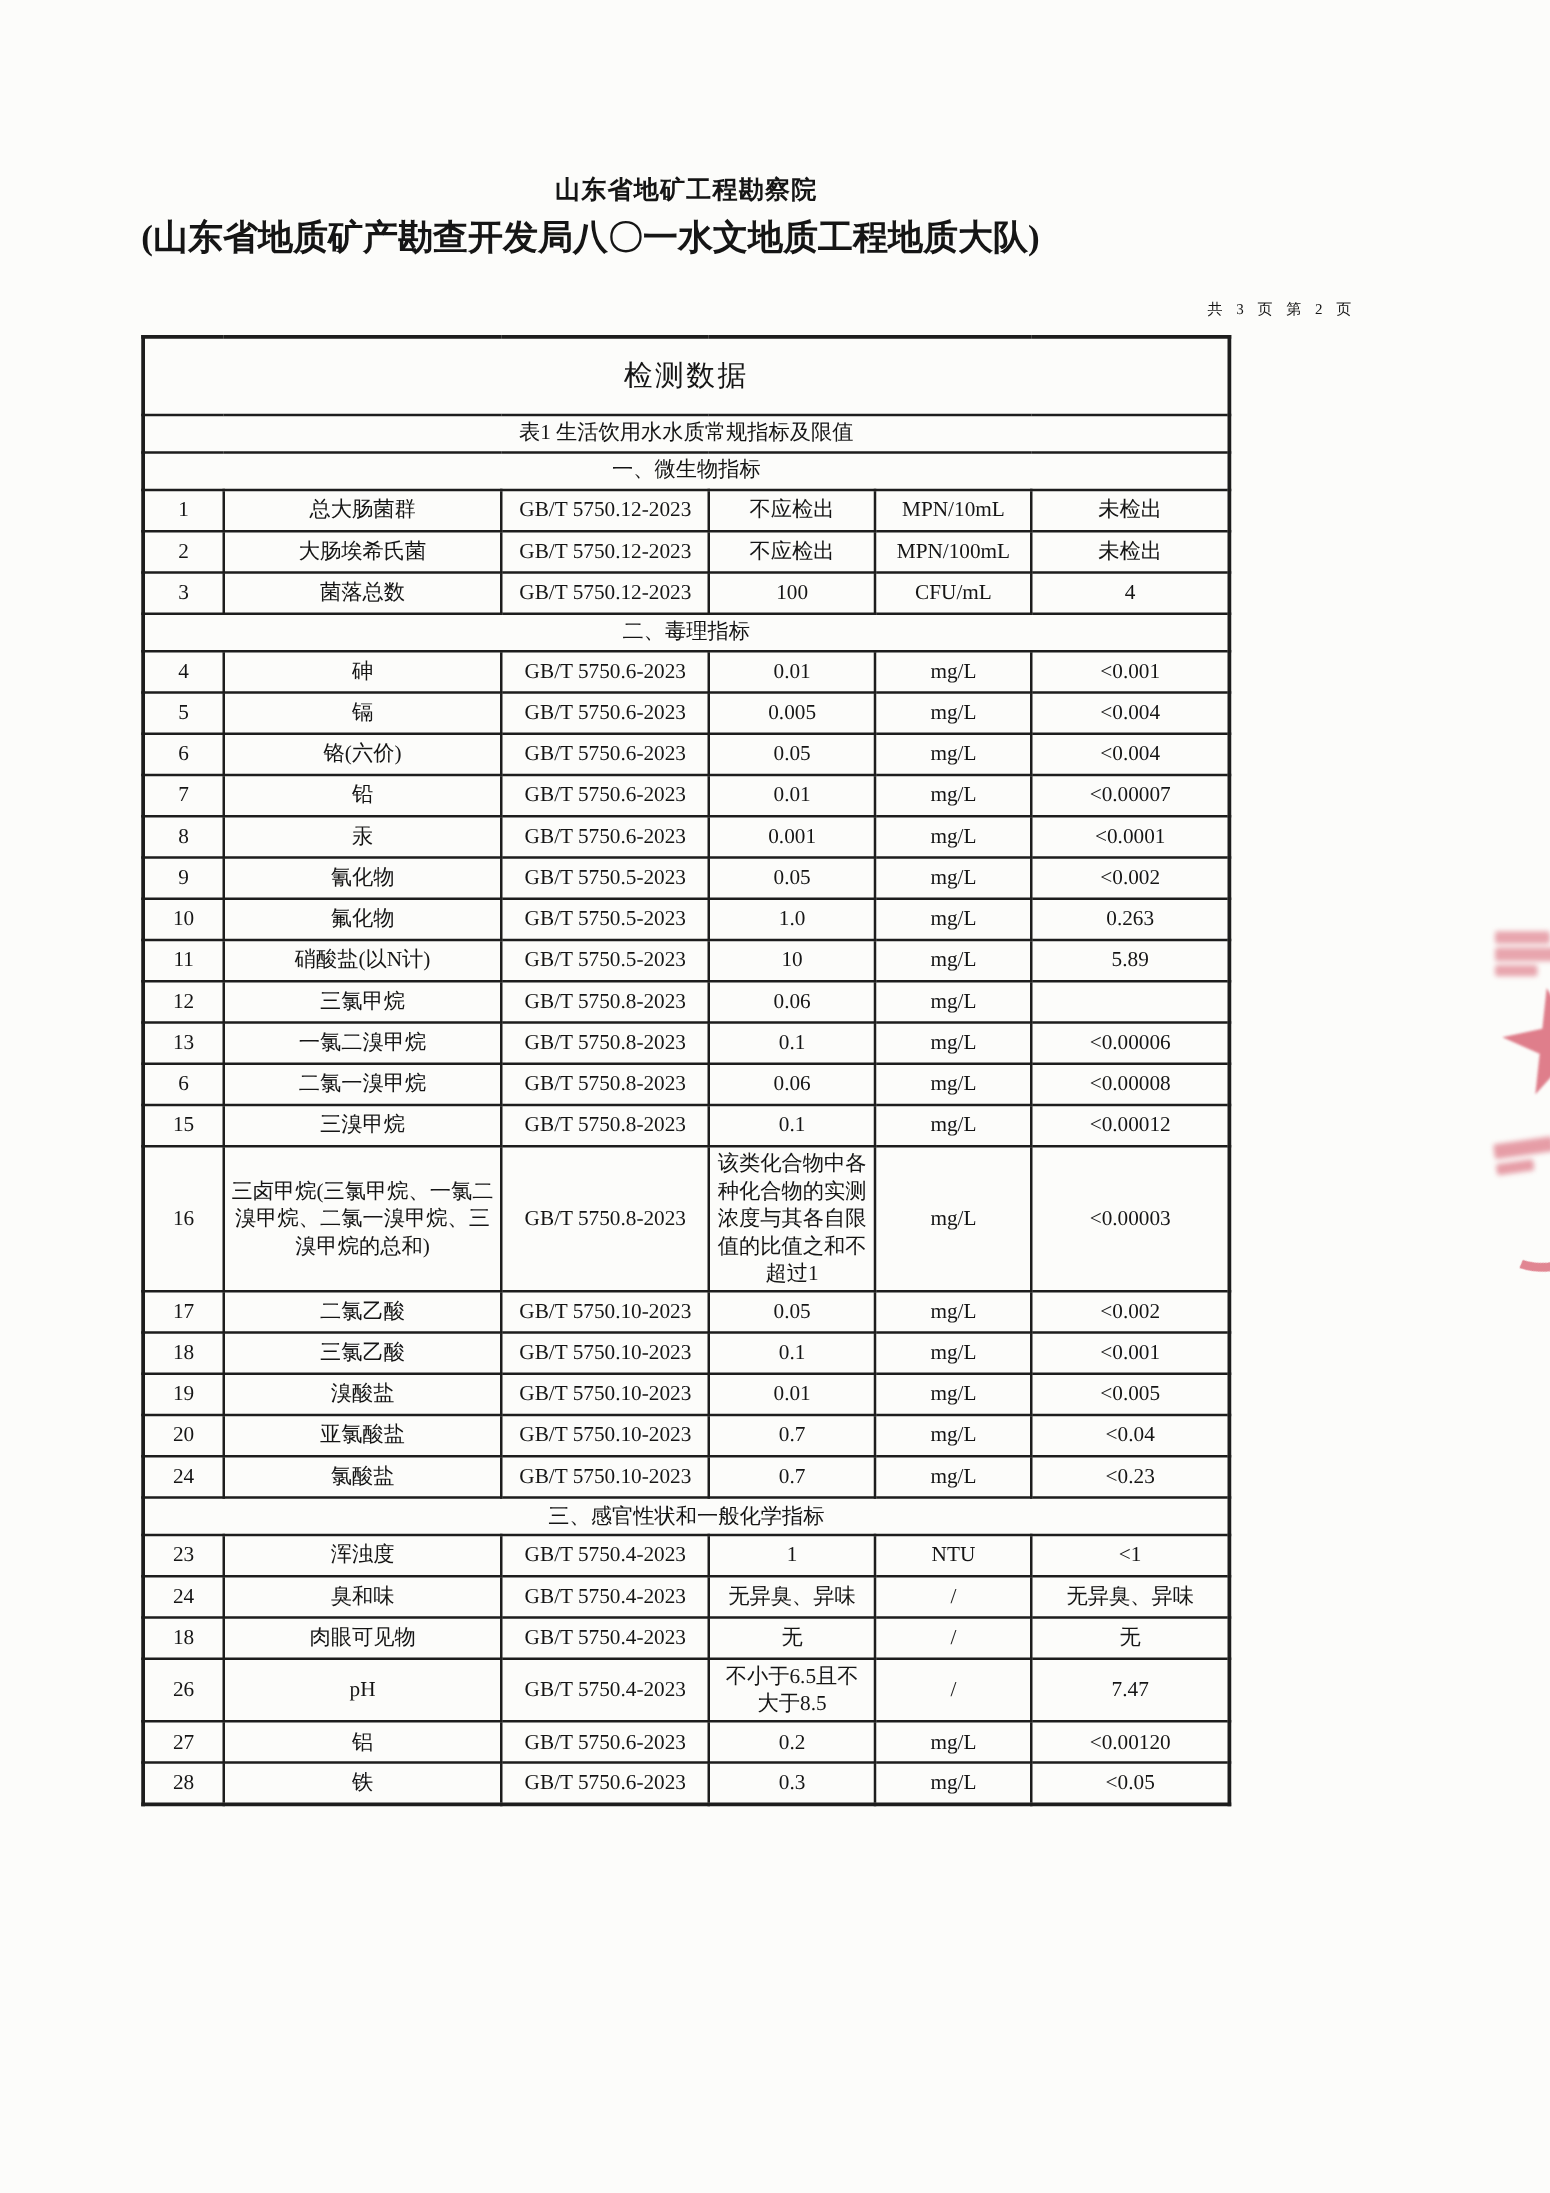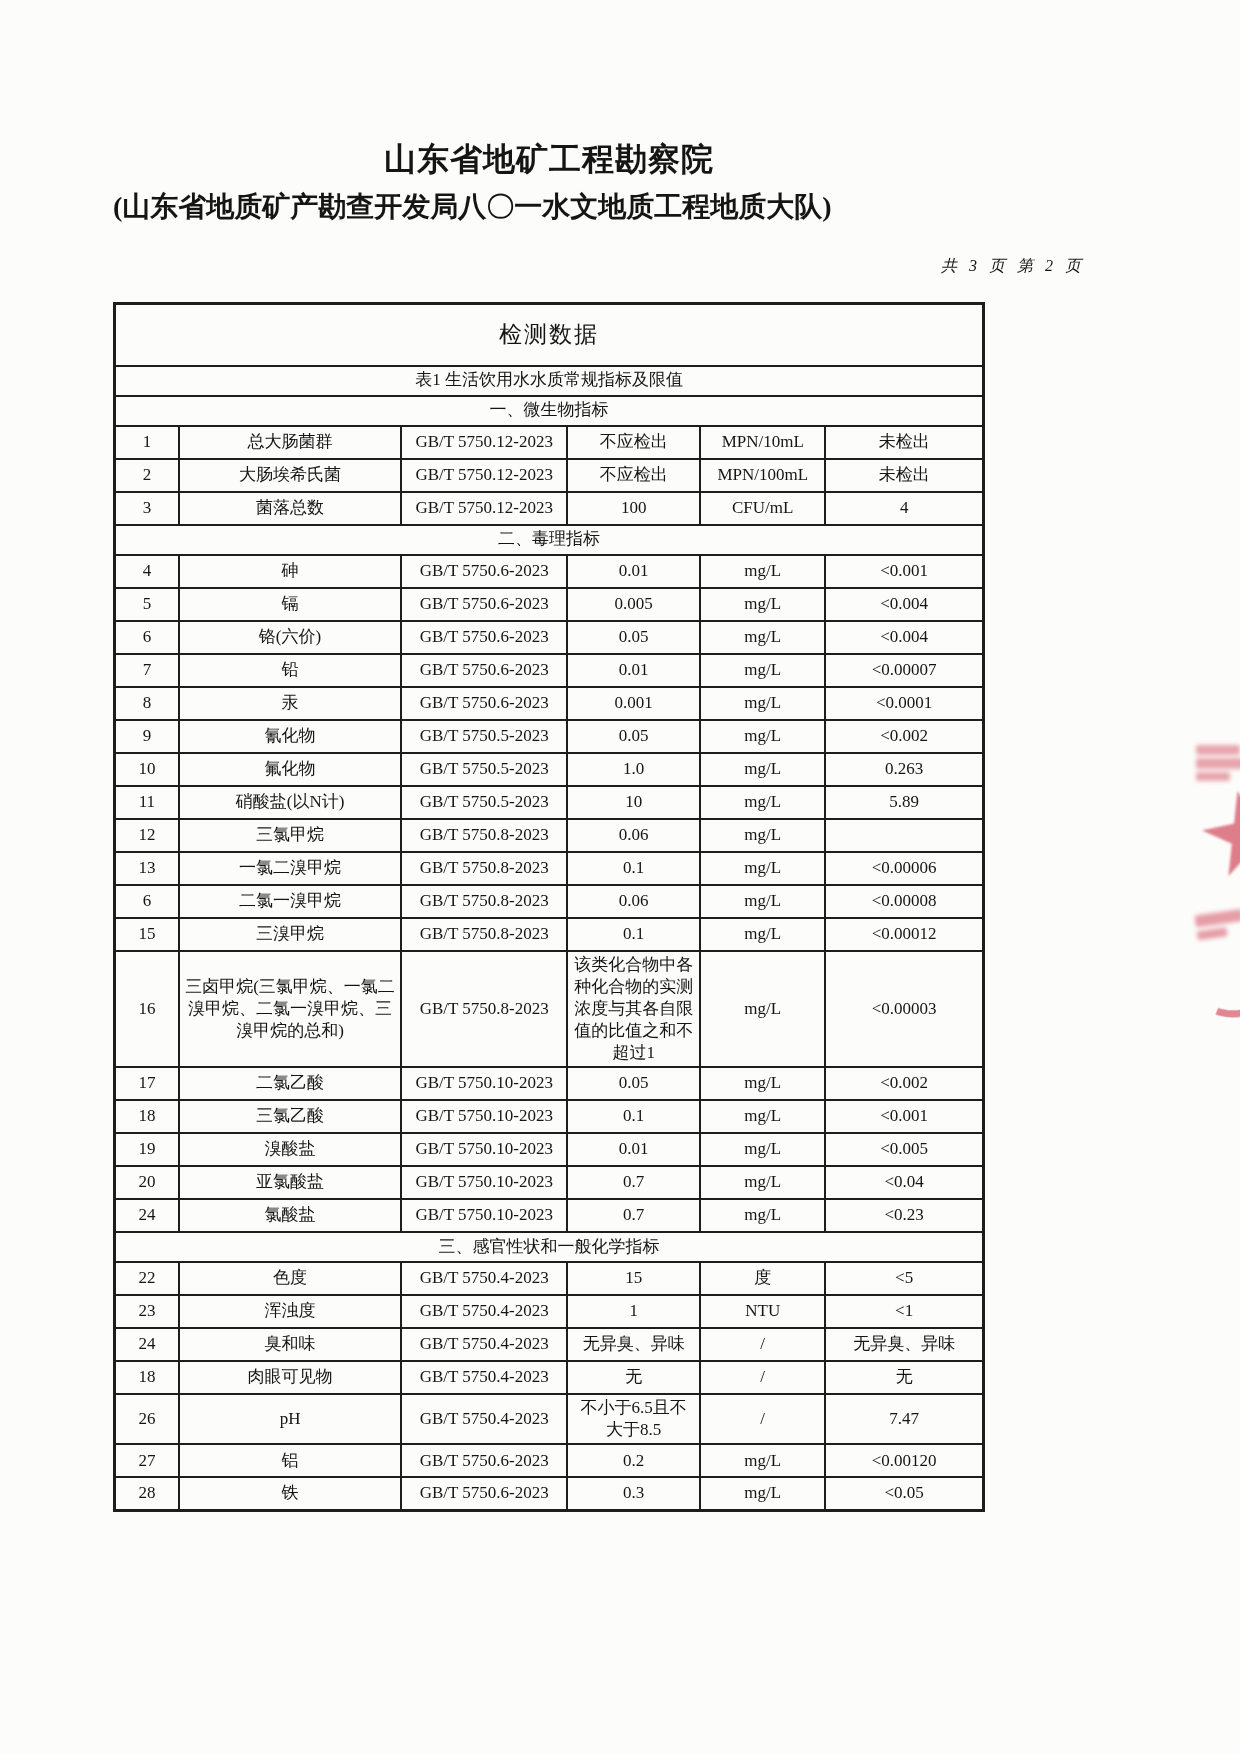--- a/index.html
+++ b/index.html
@@ -19,38 +19,37 @@
     font-family:"Liberation Serif","DejaVu Serif",serif;
     color:var(--ink);
   }
   .content{
     margin-left:113px;
     width:872px;
   }
   .doc-title{
     margin-top:138px;
     text-align:center;
-    font-size:32px;
+    font-size:20px;
     font-weight:bold;
     letter-spacing:1px;
   }
   .doc-subtitle{
     margin-top:6px;
     text-align:left;
     font-size:28px;
     font-weight:bold;
   }
   .page-info{
     margin-top:30px;
-    margin-bottom:25px;
+    margin-bottom:12px;
     margin-right:-100px;
     text-align:right;
-    font-size:16px;
+    font-size:12px;
     letter-spacing:4px;
-    font-style:italic;
   }
   table.report-table{
     border-collapse:collapse;
     width:872px;
     table-layout:fixed;
     border:3px solid var(--border);
   }
   table.report-table th,
   table.report-table td{
     border:2px solid var(--border);
@@ -303,28 +302,20 @@
             <td>氯酸盐</td>
             <td>GB/T 5750.10-2023</td>
             <td>0.7</td>
             <td>mg/L</td>
             <td>&lt;0.23</td>
           </tr>
           <tr class="section-row">
             <td colspan="6">三、感官性状和一般化学指标</td>
           </tr>
           <tr class="data-row">
-            <td>22</td>
-            <td>色度</td>
-            <td>GB/T 5750.4-2023</td>
-            <td>15</td>
-            <td>度</td>
-            <td>&lt;5</td>
-          </tr>
-          <tr class="data-row">
             <td>23</td>
             <td>浑浊度</td>
             <td>GB/T 5750.4-2023</td>
             <td>1</td>
             <td>NTU</td>
             <td>&lt;1</td>
           </tr>
           <tr class="data-row">
             <td>24</td>
             <td>臭和味</td>

